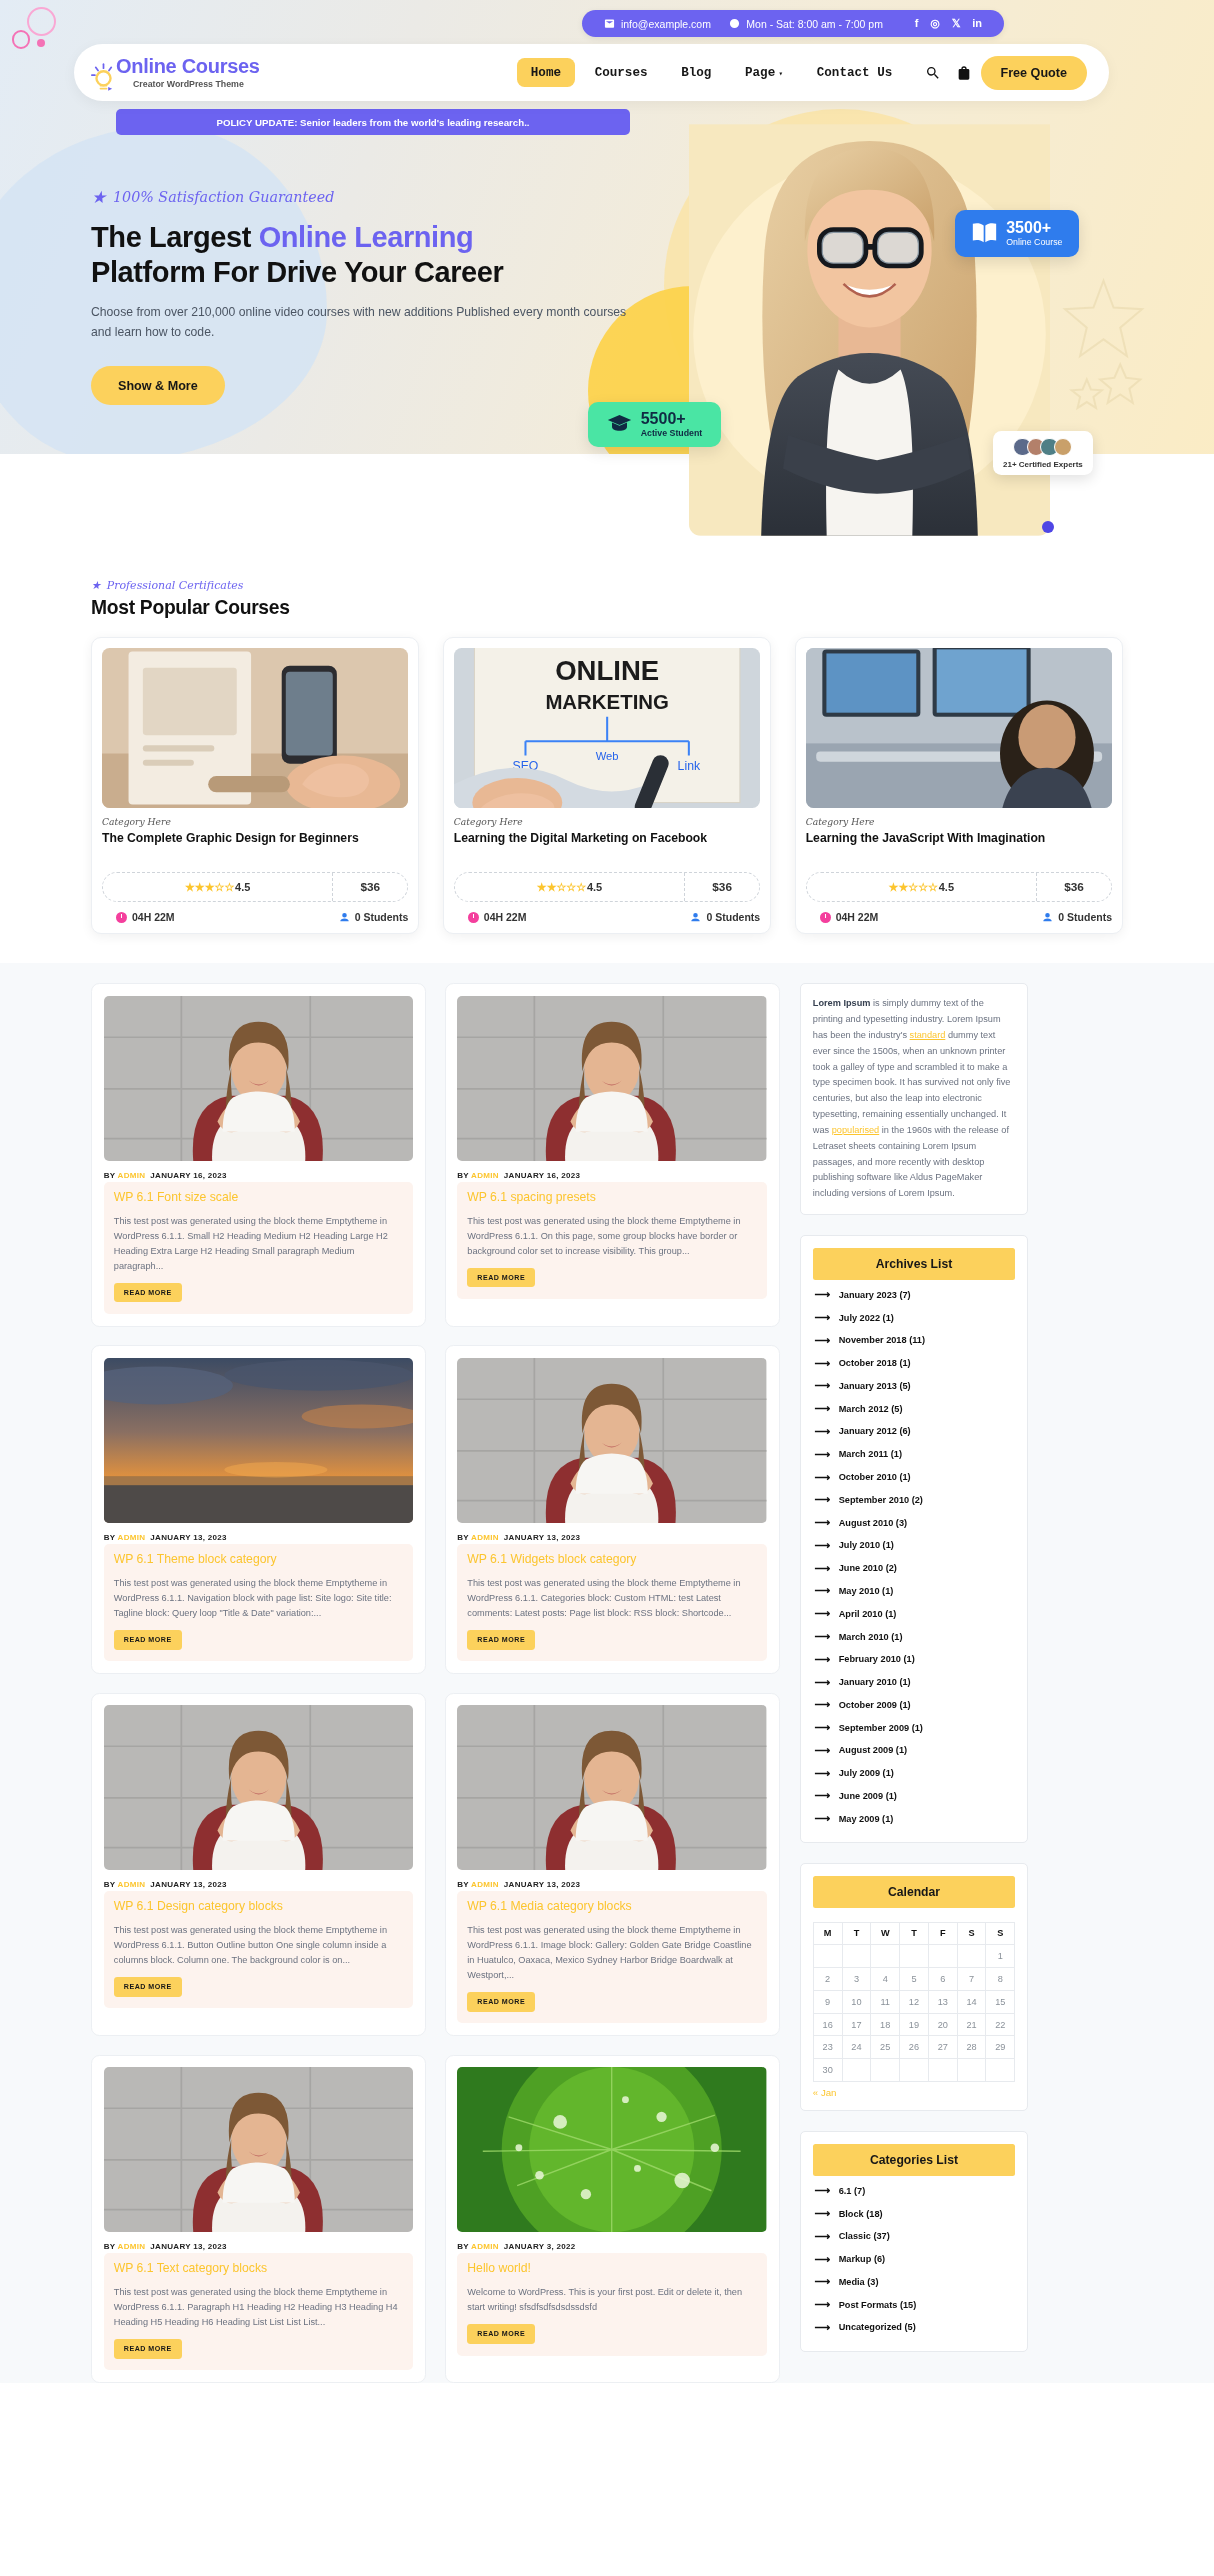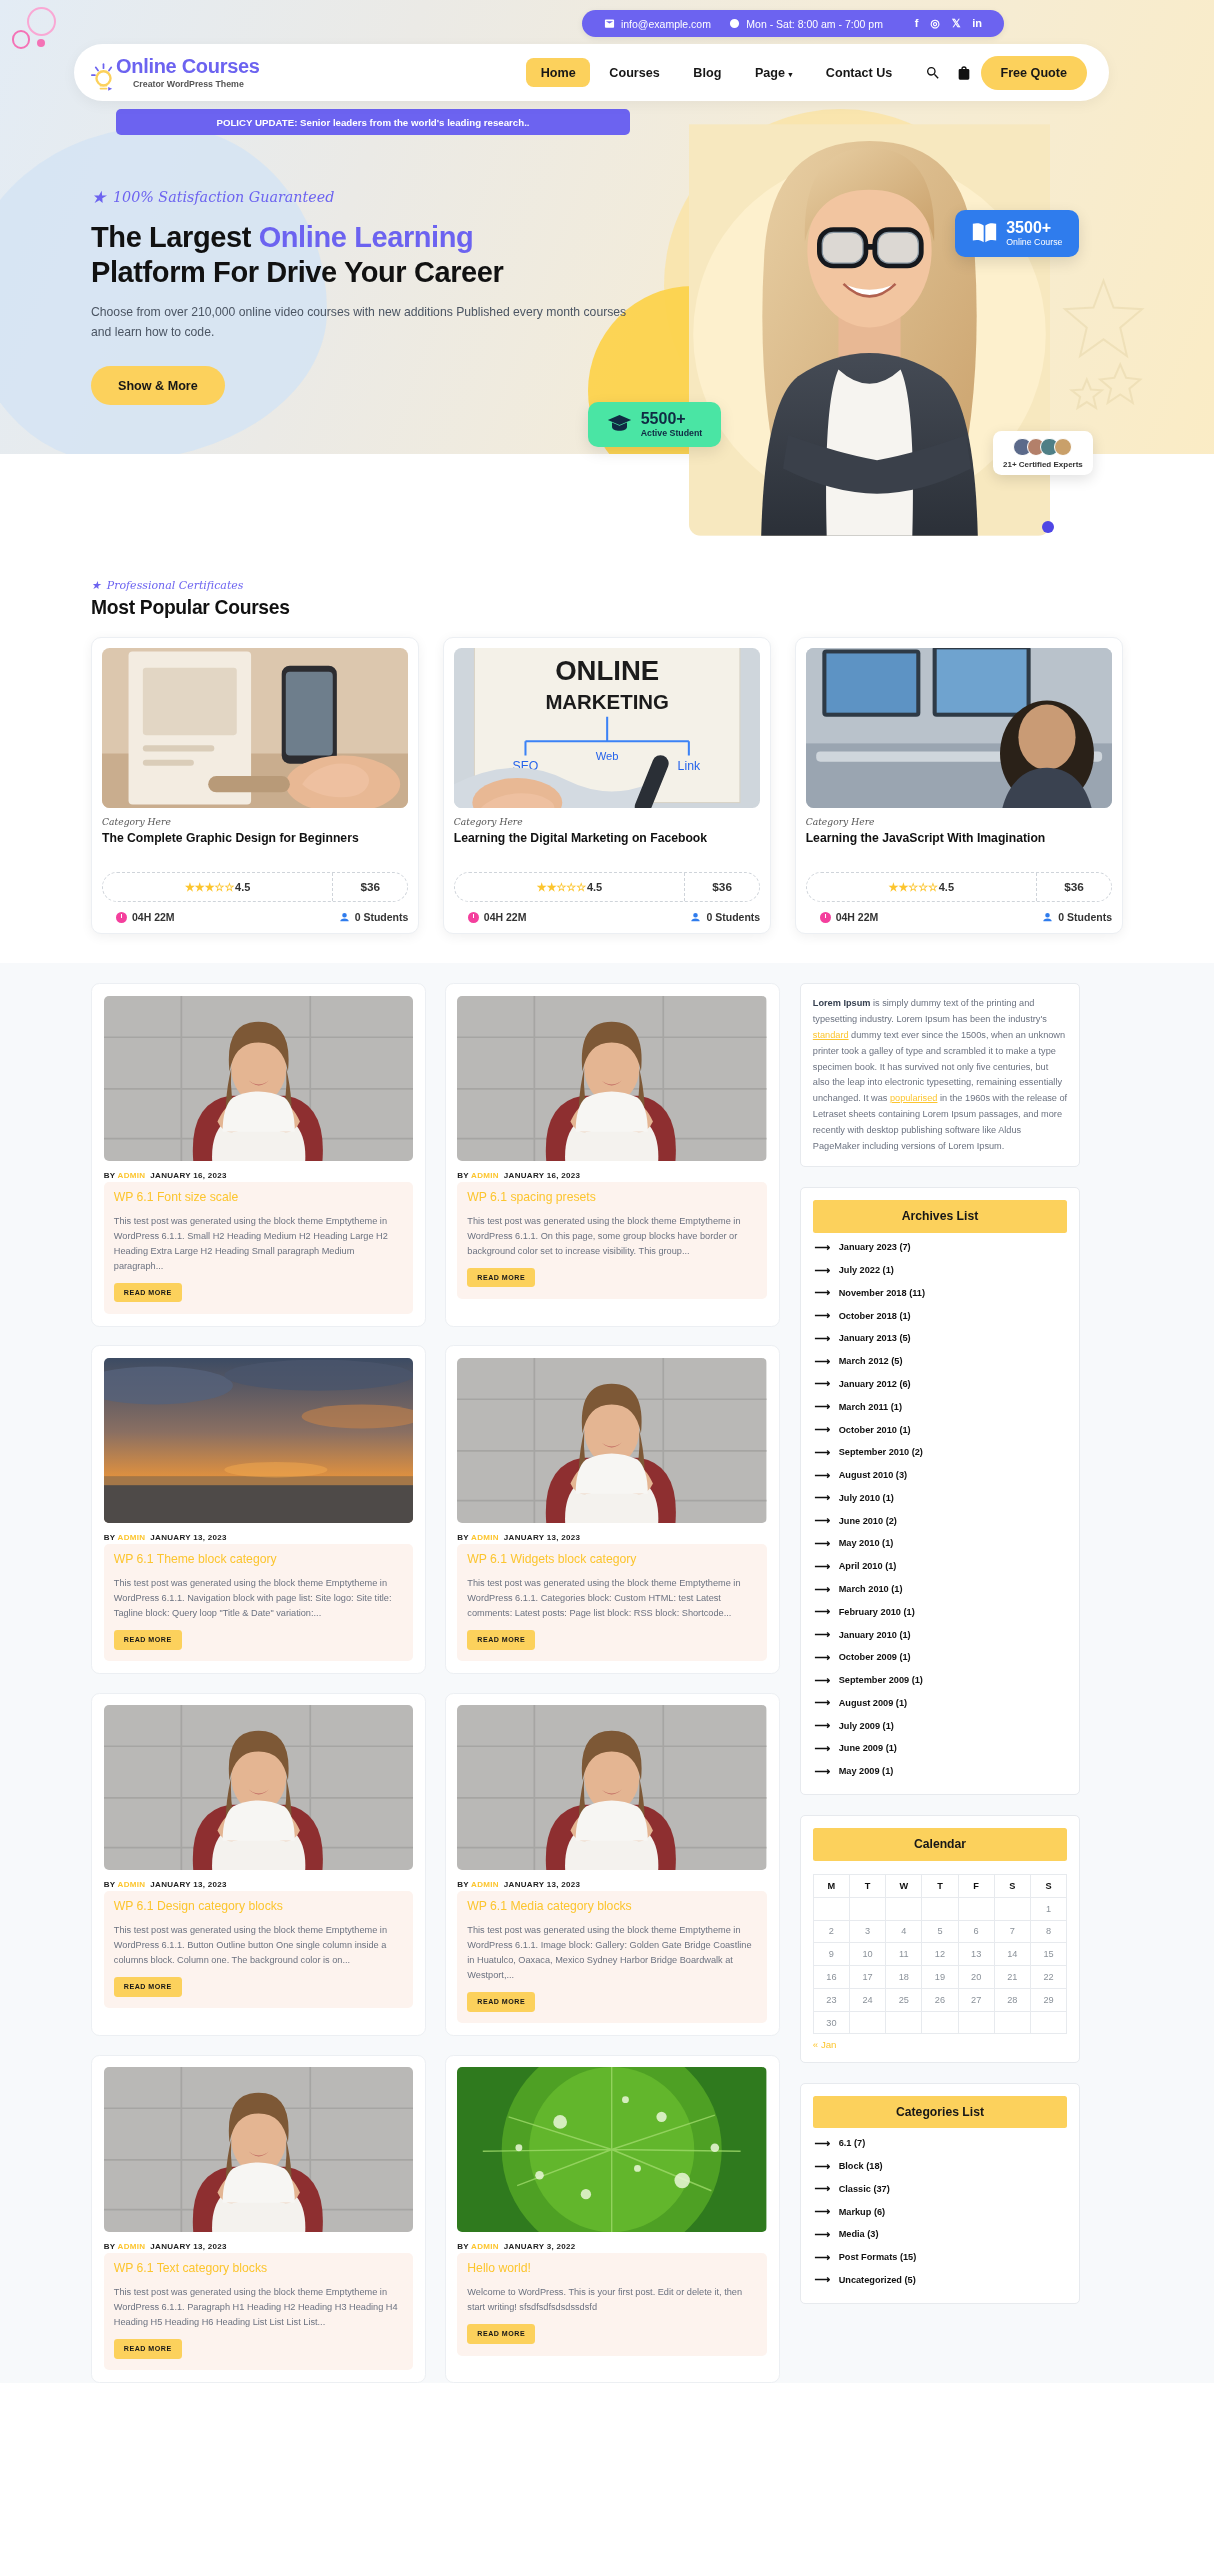--- a/index.html
+++ b/index.html
@@ -49,21 +49,21 @@
   
   .header{
     position:absolute;left:74px;top:44px;width:1035px;height:57px;
     background:#fff;border-radius:29px;display:flex;align-items:center;
     padding:0 22px;z-index:35;box-shadow:0 3.4px 13.4px rgba(0,0,0,.05);
   }
   .logo{display:flex;flex-direction:column;justify-content:center;padding-left:20px;position:relative;}
   .logo .bulb{position:absolute;left:-5px;top:6.7px;width:25px;height:29px;}
   .logo .brand{font-size:20px;font-weight:bold;color:#6c63f0;line-height:1;letter-spacing:-0.3px;}
   .logo .tag{font-size:8.8px;color:#555;margin-top:2.5px;padding-left:17px;font-weight:bold;}
-  .nav{display:flex;align-items:center;gap:5px;margin-left:auto;}
+  .nav{display:flex;align-items:center;gap:5px;margin-left:auto;font-family:Liberation Mono, monospace;}
   .nav a{
     font-size:12.6px;font-weight:bold;color:#171717;text-decoration:none;
     padding:7.6px 14.3px;border-radius:7.6px;white-space:nowrap;
   }
   .nav a.active{background:#fcd15c;}
   .hdr-icons{display:flex;align-items:center;gap:15px;margin-left:18.5px;margin-right:8.4px;}
   .hdr-icons svg{width:16px;height:16px;fill:#111;cursor:pointer;}
   .btn-quote{
     background:#fcd15c;color:#171717;font-weight:bold;font-size:12.6px;
     border:none;border-radius:18.5px;padding:10px 20px;cursor:pointer;white-space:nowrap;
@@ -157,21 +157,21 @@
   .post-body{background:#fdf3ee;border-radius:5px;padding:8.4px 10px 11.8px;margin-top:1.7px;}
   .post-title{font-size:12.2px;color:#fcc52e;font-weight:normal;line-height:1.3;}
   .post-ex{font-size:9.2px;color:#6b7280;line-height:1.62;margin-top:7.6px;}
   .btn-read{
     margin-top:9.2px;background:#fcd15c;border:none;border-radius:3.4px;
     font-size:7.1px;font-weight:bold;letter-spacing:0.5px;color:#171717;
     padding:5.9px 10px;cursor:pointer;
   }
 
   
-  .sidebar{width:280px;display:flex;flex-direction:column;gap:20px;}
+  .sidebar{width:228px;display:flex;flex-direction:column;gap:20px;}
   .widget{background:#fff;border:0.8px solid #e7eaee;border-radius:5px;padding:11.8px;}
   .w-head{background:#fcd15c;color:#171717;font-size:12.2px;font-weight:bold;text-align:center;padding:9.2px 6.7px;border-radius:2.5px;}
   .w-text{font-size:9.2px;color:#6b7280;line-height:1.72;}
   .w-text b{color:#374151;}
   .w-text a{color:#fcc52e;text-decoration:underline;}
   .w-list{list-style:none;margin-top:3.4px;}
   .w-list li{display:flex;align-items:center;gap:8.4px;padding:5.9px 1.7px;font-size:9.2px;font-weight:bold;color:#111;}
   .w-list li .ar{color:#111;font-size:11px;line-height:1;}
   .w-select{
     width:100%;margin-top:8.4px;border:0.8px solid #e0e4e9;border-radius:5px;

